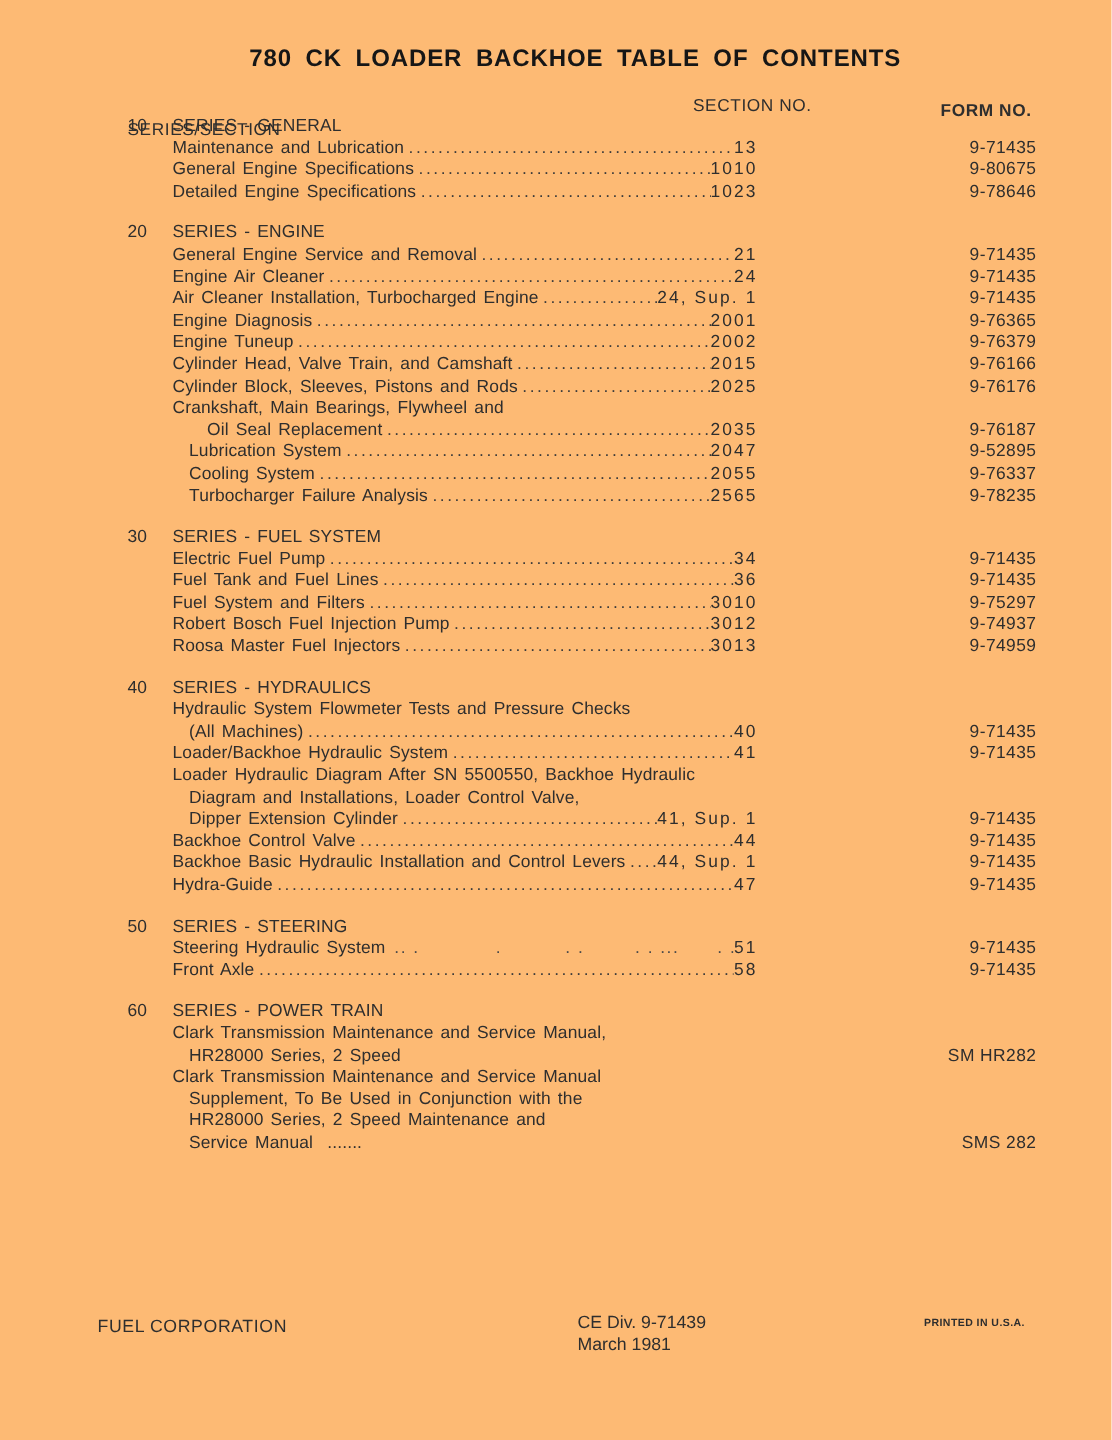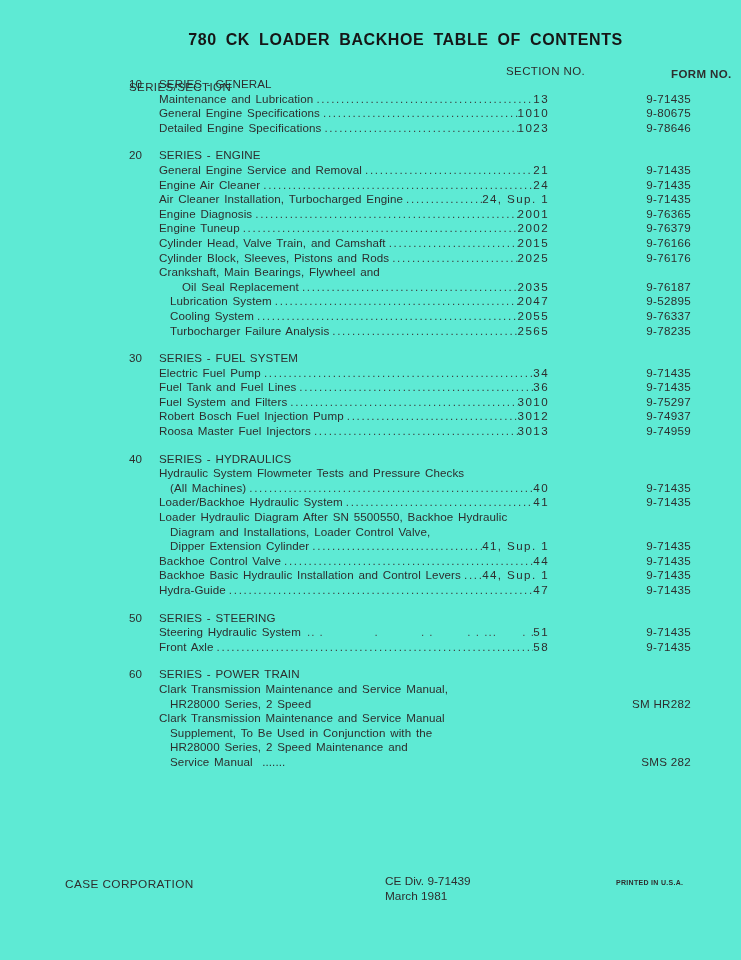--- a/index.html
+++ b/index.html
@@ -1,24 +1,23 @@
 <!DOCTYPE html>
 <html><head>
 <meta charset="utf-8">
 <style>
   * { margin:0; padding:0; box-sizing:border-box; }
   html, body { background:#ffffff; }
   .page {
     position:relative;
     width:741px; height:960px;
-    background:#5eead4;
+    background:#fdba74;
     font-family:"Liberation Sans","DejaVu Sans",sans-serif;
     color:#2e2e2e;
     overflow:hidden;
-    padding-left:44px;
   }
   .title {
     margin-top:31px;
     padding-left:26px;
     text-align:center;
     font-size:16px;
     font-weight:bold;
     color:#161616;
     letter-spacing:0.6px;
     word-spacing:4px;
@@ -461,20 +460,20 @@
           <span class="num"></span>
           <span class="content">
             <span class="label ind1">Service Manual  .......</span>
           </span>
           <span class="form">SMS 282</span>
         </div>
       </section>
     </div>
 
   <div class="footer">
-    <span class="footer-company">CASE CORPORATION</span>
+    <span class="footer-company">FUEL CORPORATION</span>
     <div class="footer-center">
       <div>CE Div. 9-71439</div>
       <div>March 1981</div>
     </div>
     <span class="footer-printed">PRINTED IN U.S.A.</span>
   </div>
 </div>
 
 </body></html>

